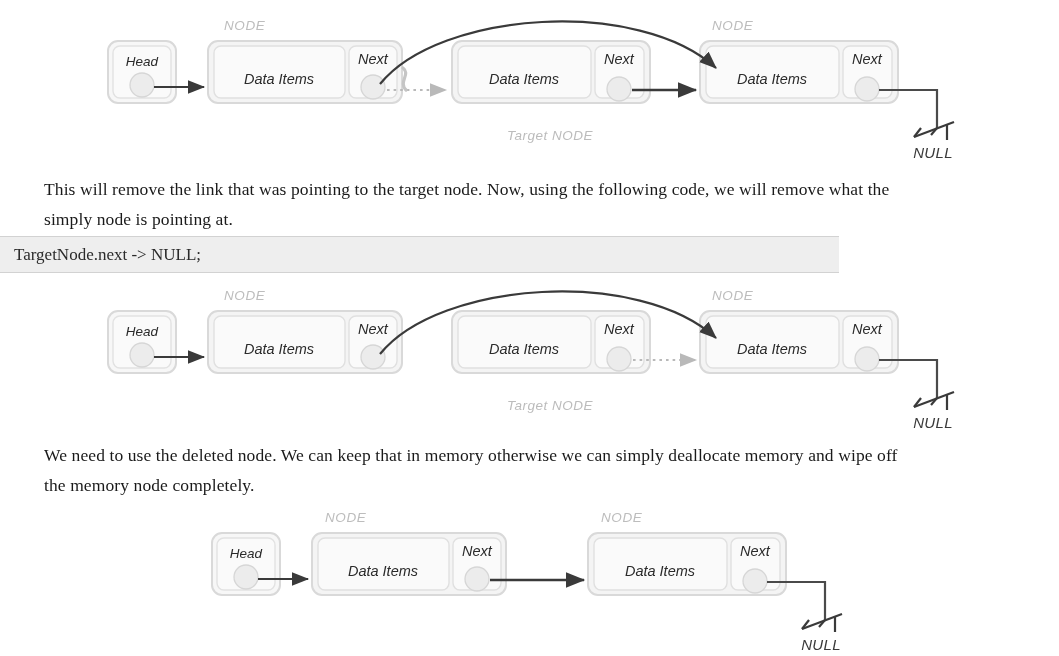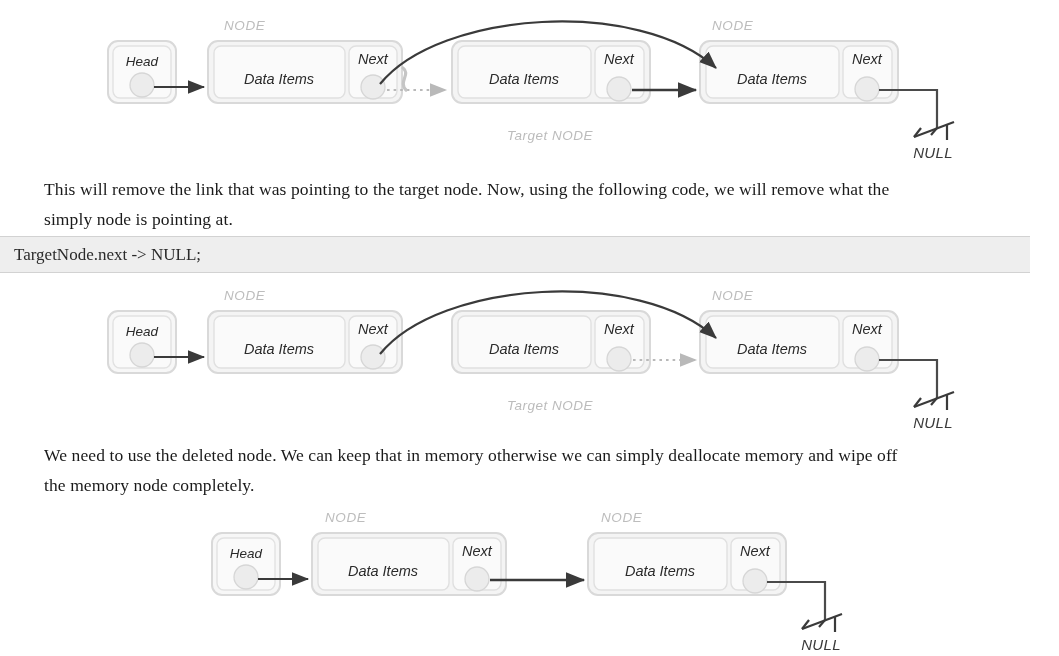--- a/index.html
+++ b/index.html
@@ -155,21 +155,21 @@
 
     <text class="lbl-target" x="550" y="140" text-anchor="middle">Target NODE</text>
   </svg>
 </div>
 
 <div class="prose" style="top:174px; left:20px; width:1030px;">
   <div class="line">This will remove the link that was pointing to the target node. Now, using the following code, we will remove what the</div>
   <div class="line">simply node is pointing at.</div>
 </div>
 
-<div class="code-block" style="top:236px; left:0px; width:1030px; height:37px;">
+<div class="code-block" style="top:236px; left:0px; width:839px; height:37px;">
   <span class="code-text">TargetNode.next -&gt; NULL;</span>
 </div>
 
 <div class="diagram" style="top:278px; left:0px;">
   <svg width="1059" height="155" viewBox="0 0 1059 155" xmlns="http://www.w3.org/2000/svg">
     <defs>
       <marker id="ah-d2" markerWidth="9" markerHeight="9" refX="7.5" refY="3.2" orient="auto">
         <path d="M0,0 L8,3.2 L0,6.4 z" fill="#3a3a3a"></path>
       </marker>
       <marker id="ah-l2" markerWidth="9" markerHeight="9" refX="7.5" refY="3.2" orient="auto">

